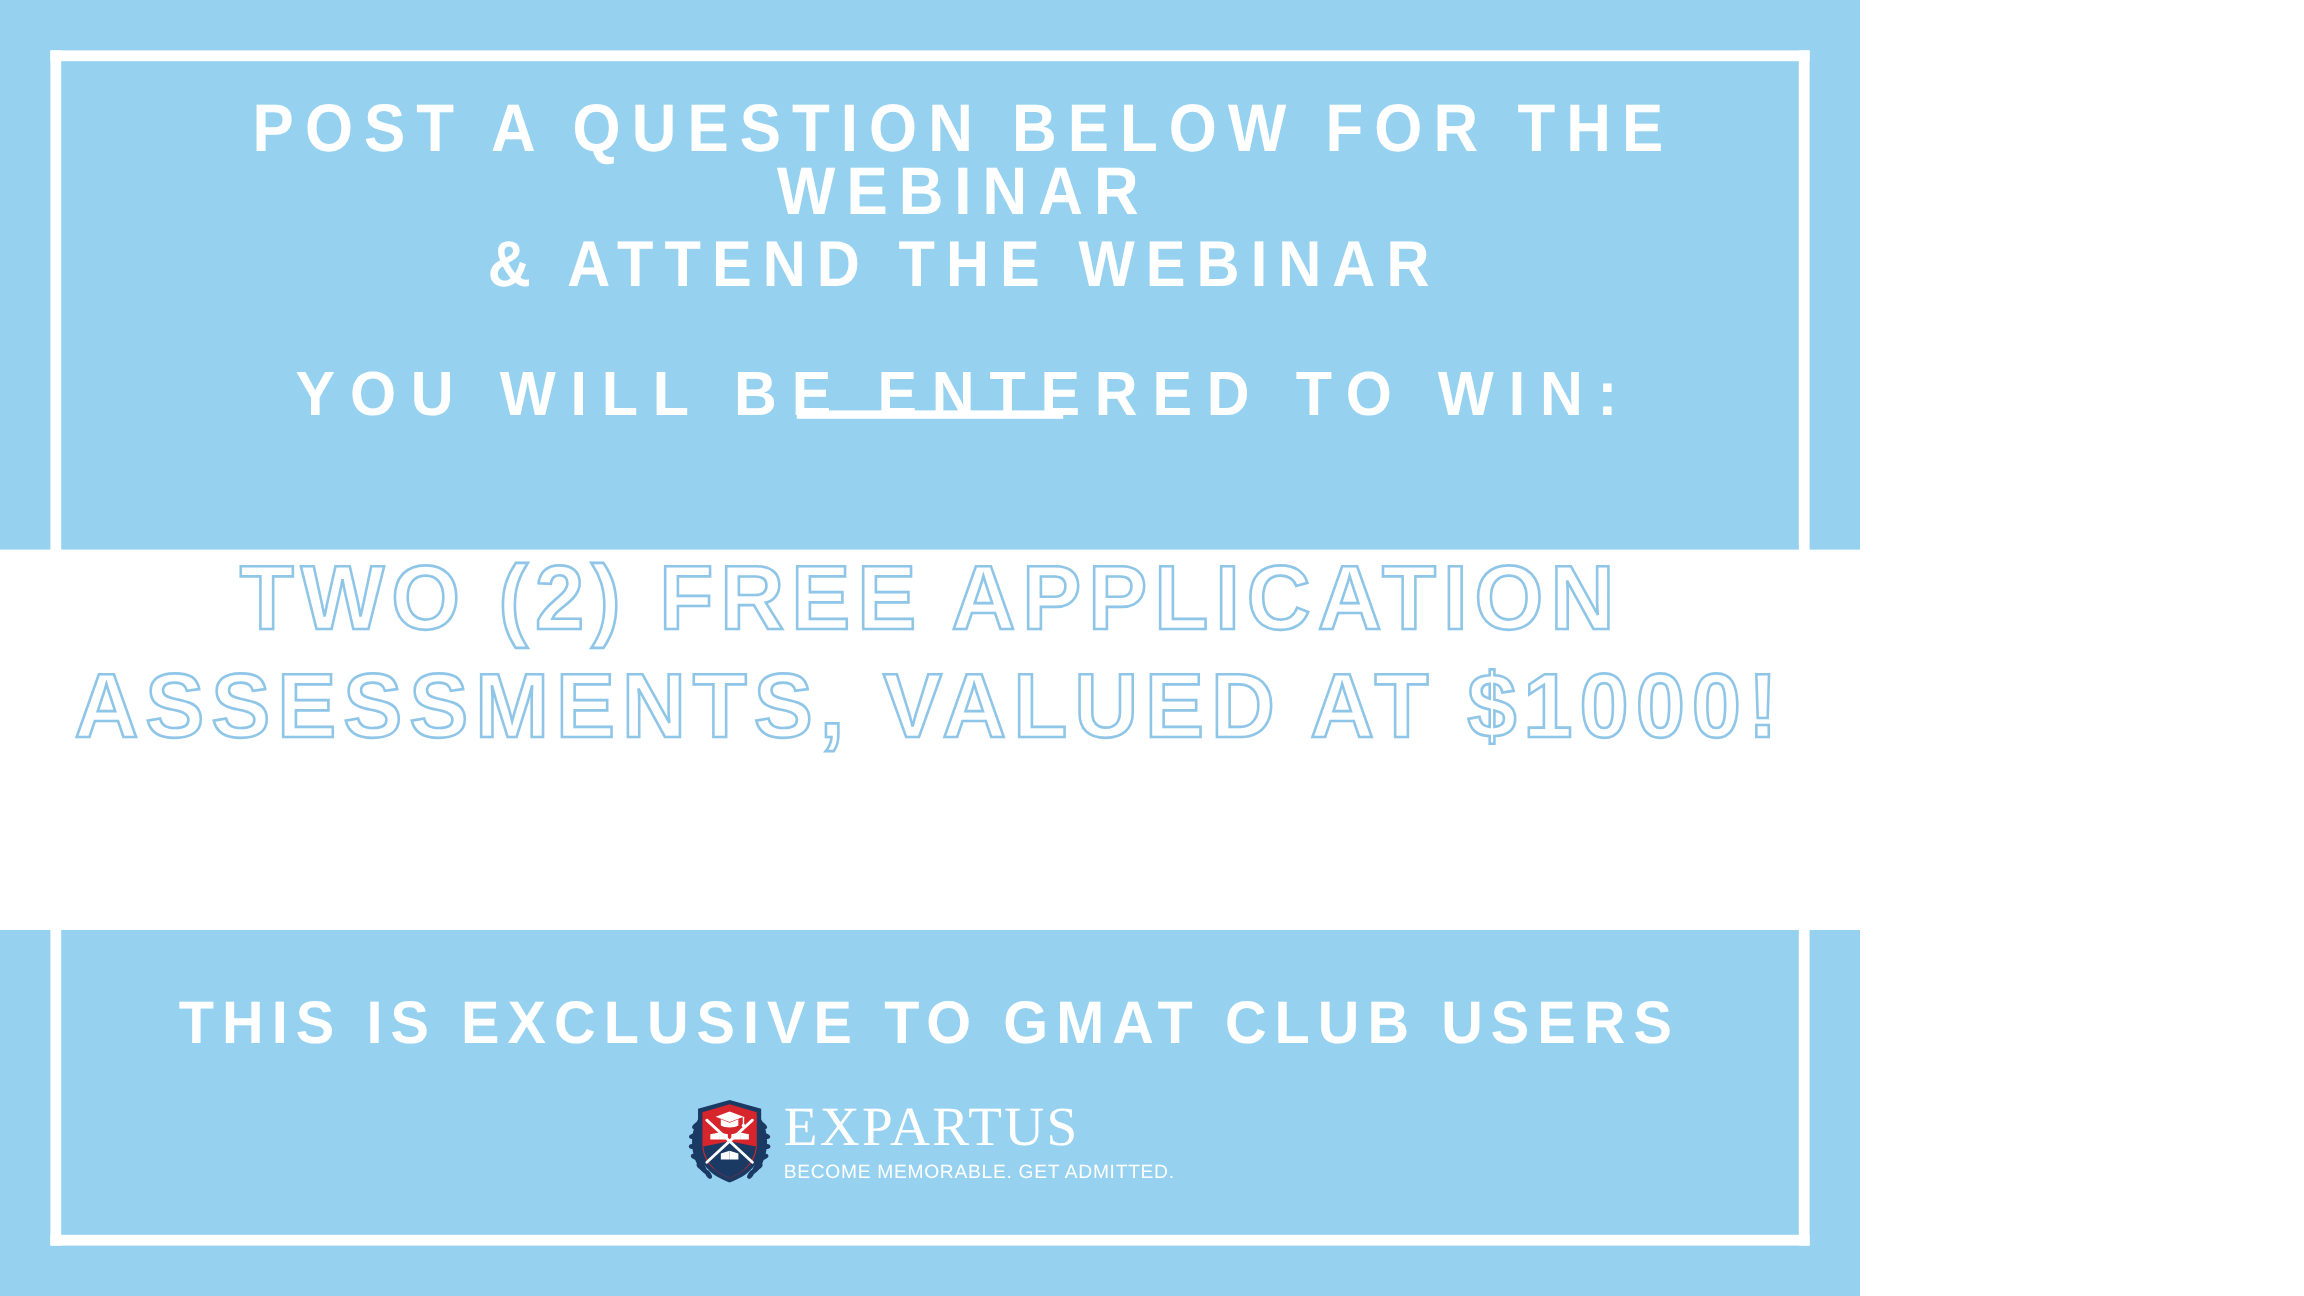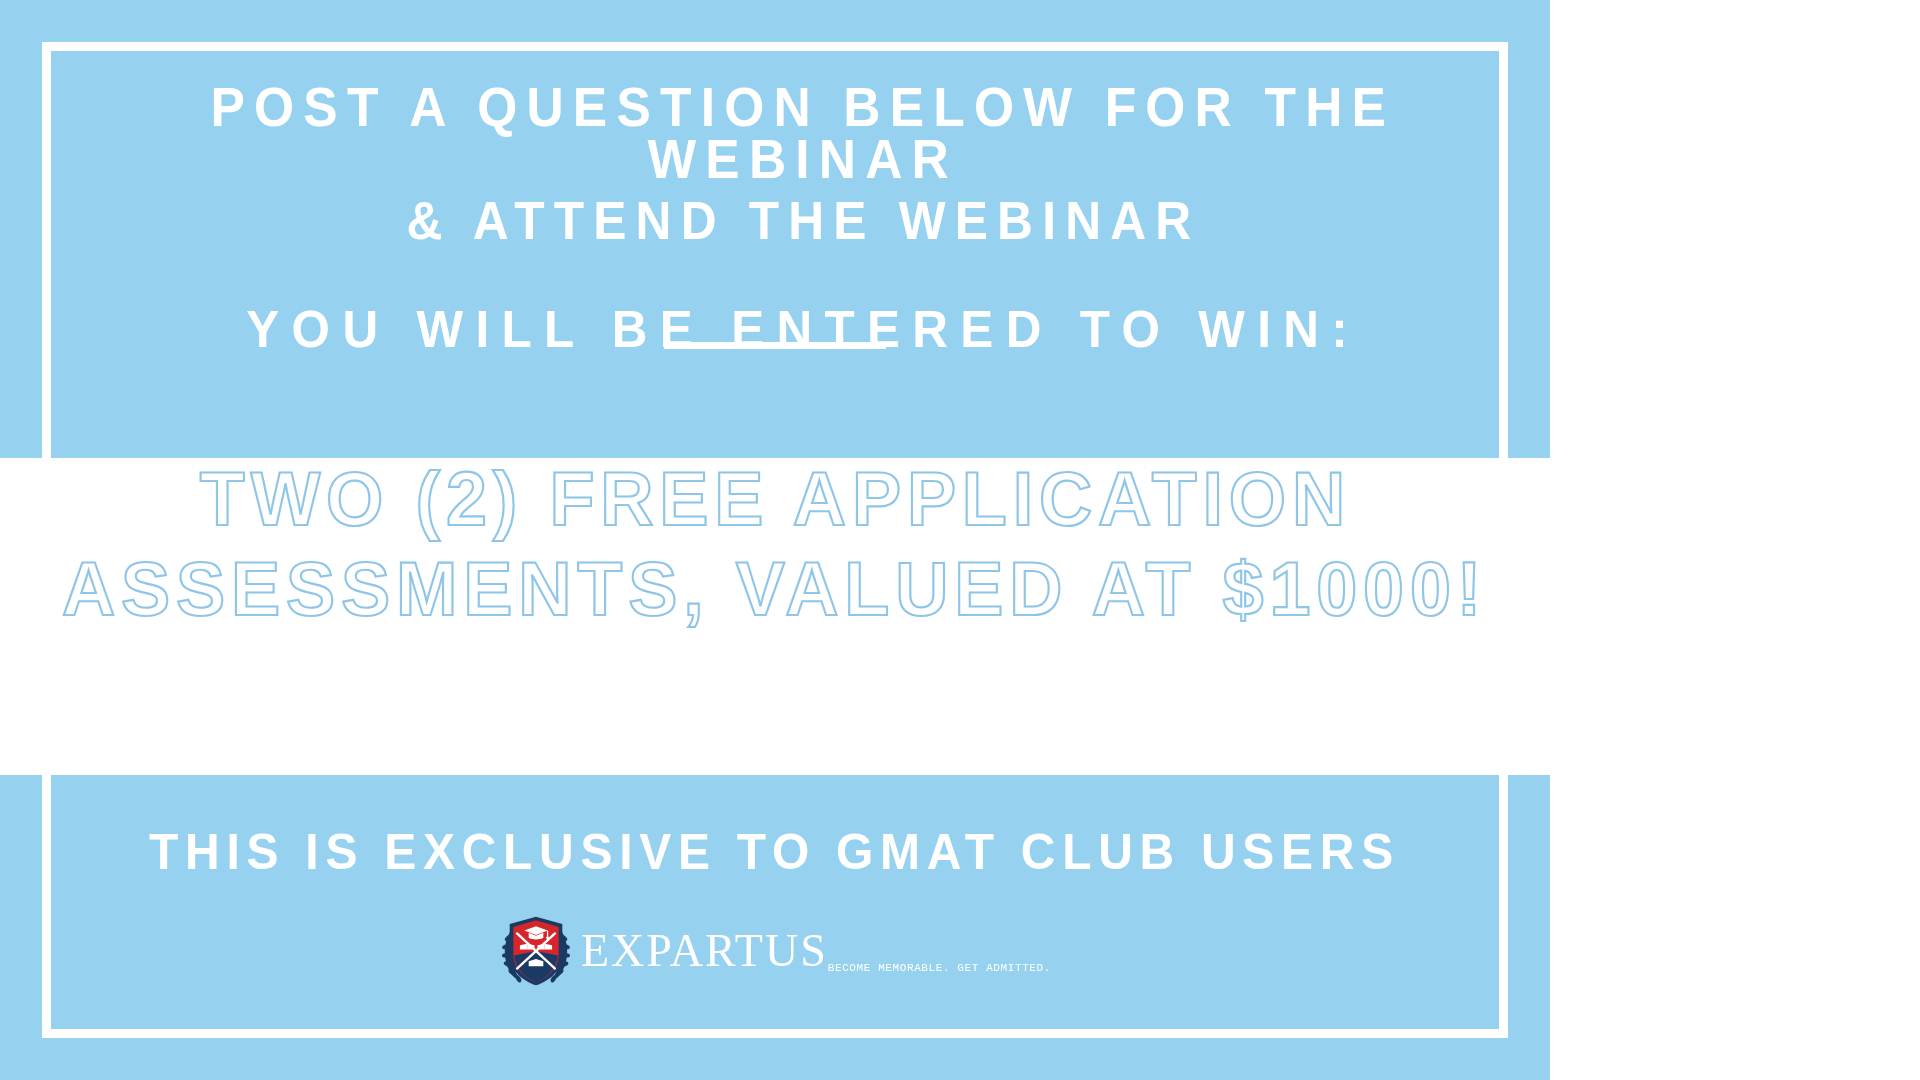--- a/index.html
+++ b/index.html
@@ -141,22 +141,22 @@
     display:flex;
     align-items:center;
     justify-content:center;
     gap:8px;
   }
 
   .logo-shield { width:74px; height:76px; display:block; }
 
   .logo-wordmark-col {
     display:flex;
-    flex-direction:row;
-    align-items:flex-end;
+    flex-direction:column;
+    align-items:flex-start;
     justify-content:center;
   }
 
   .logo-word {
     color:#ffffff;
     font-family:"Liberation Serif", serif;
     font-size:46px;
     font-weight:normal;
     letter-spacing:2px;
     line-height:1;
@@ -165,22 +165,22 @@
 
   .logo-divider {
     height:2px;
     background:#ffffff;
     margin:3px 0 3px 0;
     opacity:0.95;
   }
 
   .logo-tagline {
     color:#ffffff;
-    font-family:Liberation Mono, monospace;
-    font-size:11px;
+    font-family:Liberation Sans, sans-serif;
+    font-size:16px;
     letter-spacing:0.6px;
     line-height:1;
     text-transform:uppercase;
     white-space:nowrap;
   }
 </style>
 </head>
 <body>
 
 <div class="promo-canvas">

